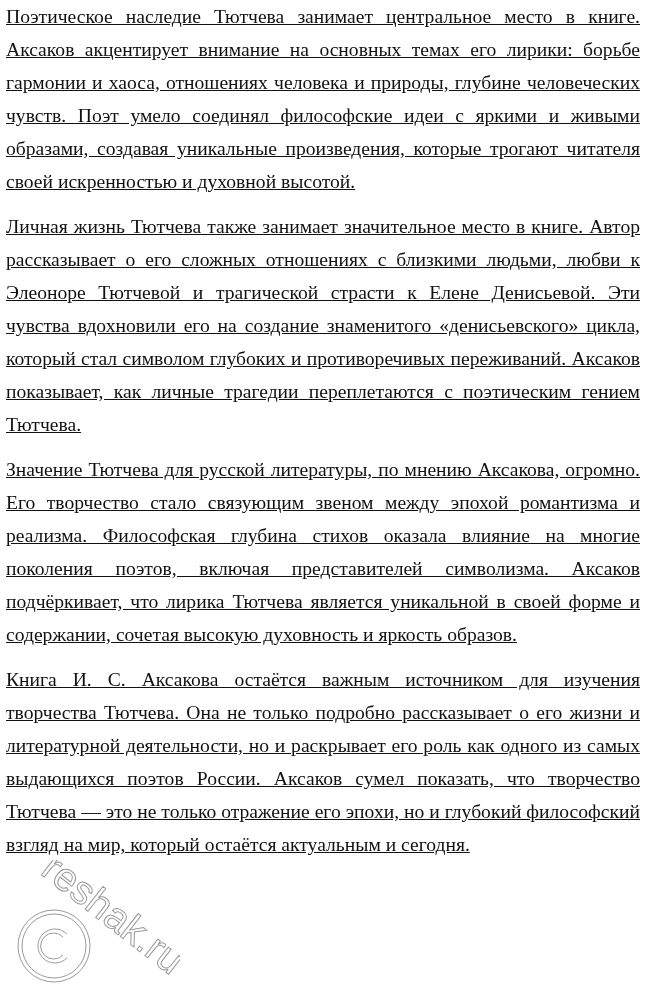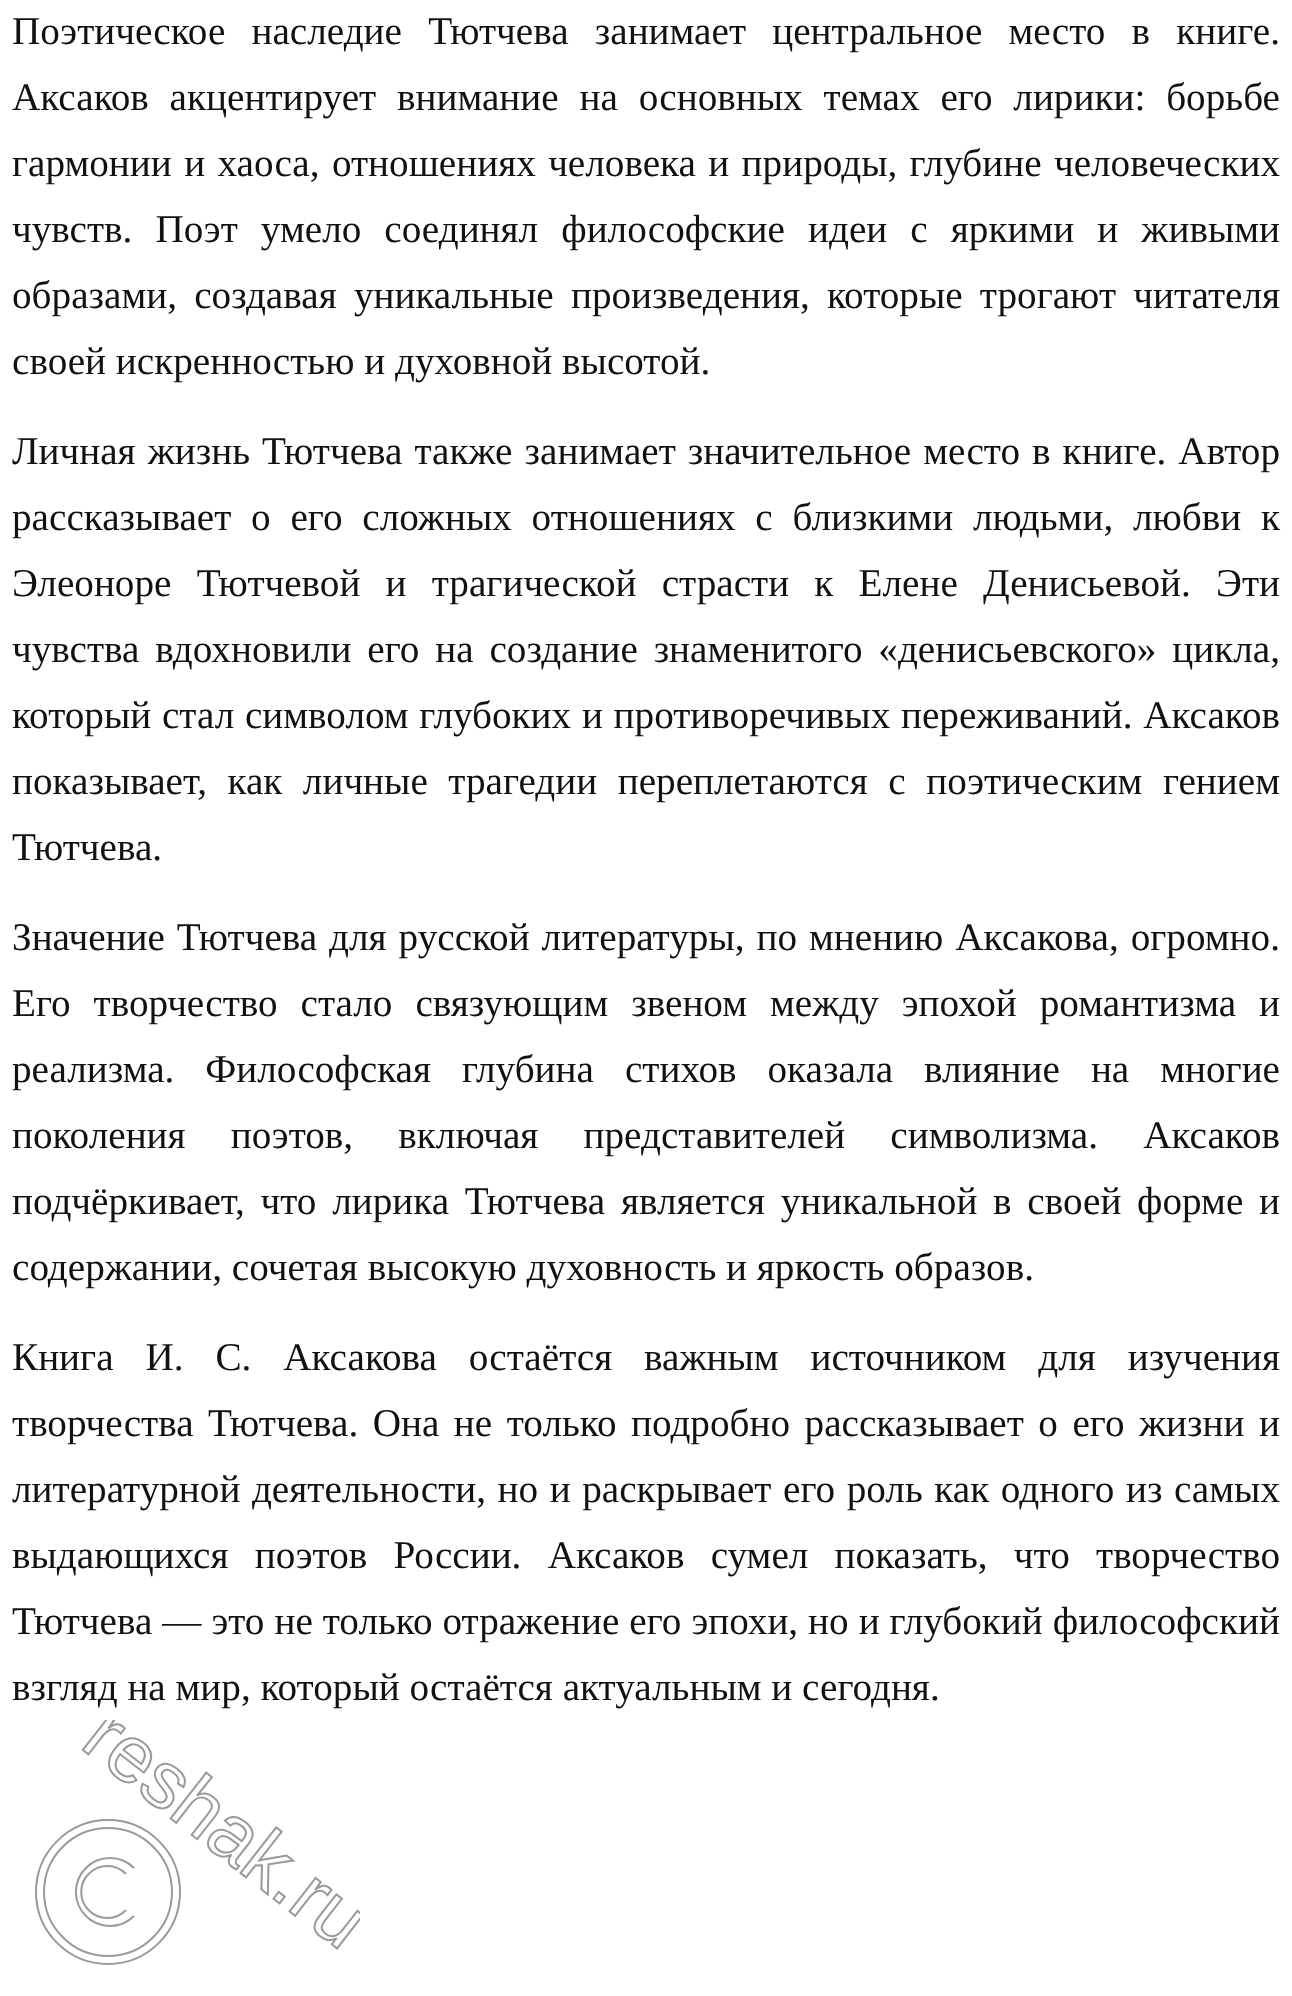--- a/index.html
+++ b/index.html
@@ -20,20 +20,21 @@
     width: 634px;
     font-family: "Liberation Serif", serif;
     font-size: 19.6px;
     line-height: 33px;
     color: #111111;
     text-align: justify;
   }
   .doc p {
     margin: 0 0 12px 0;
     padding: 0;
+    text-decoration: underline;
   }
   .watermark {
     position: absolute;
     left: 0px;
     top: 860px;
     width: 180px;
     height: 138px;
     pointer-events: none;
   }
 </style>

